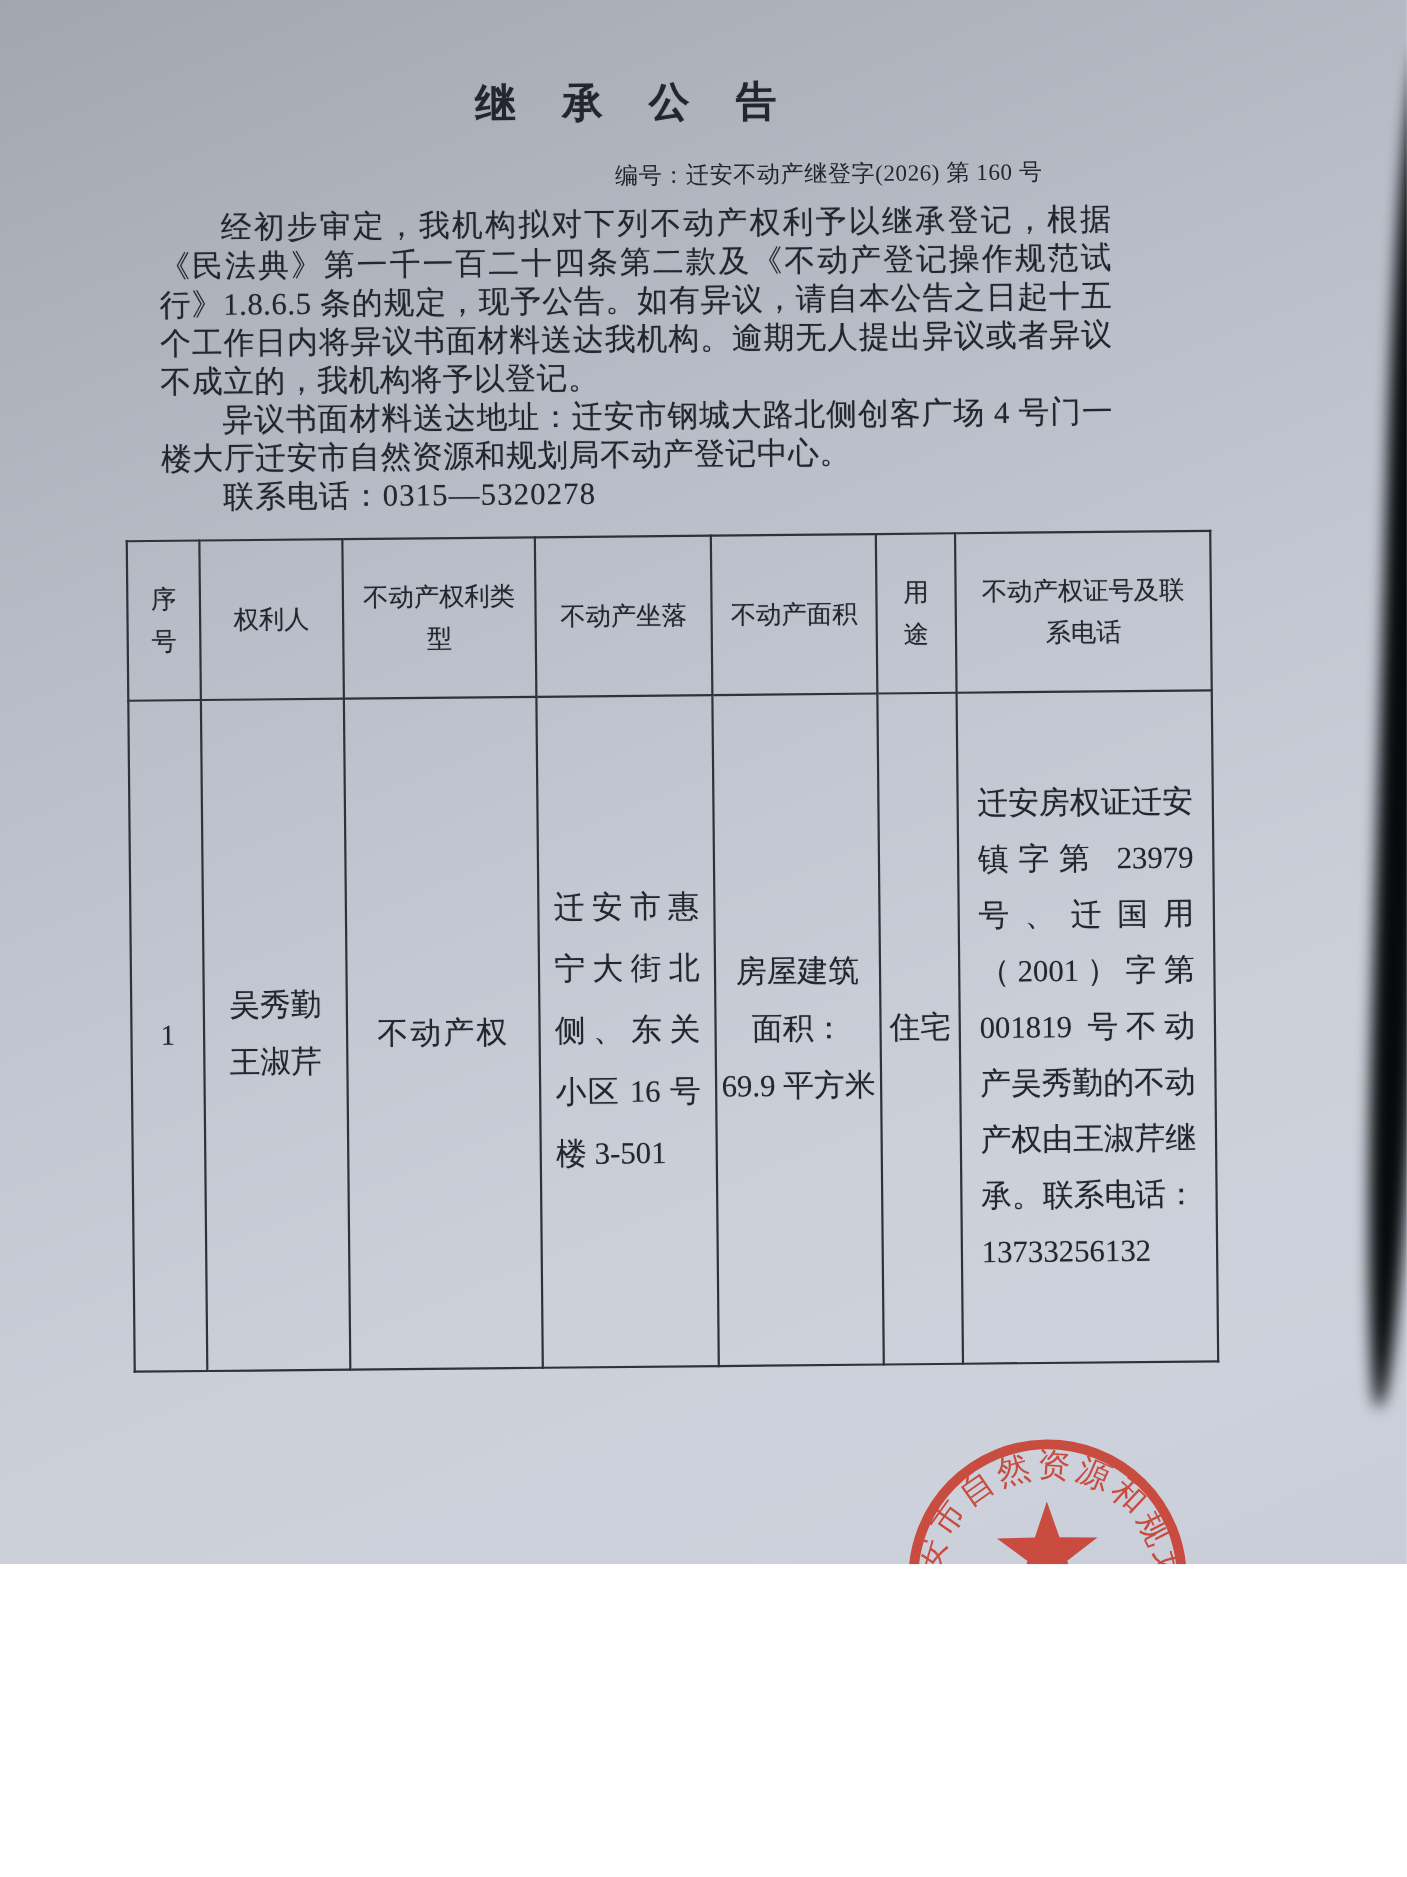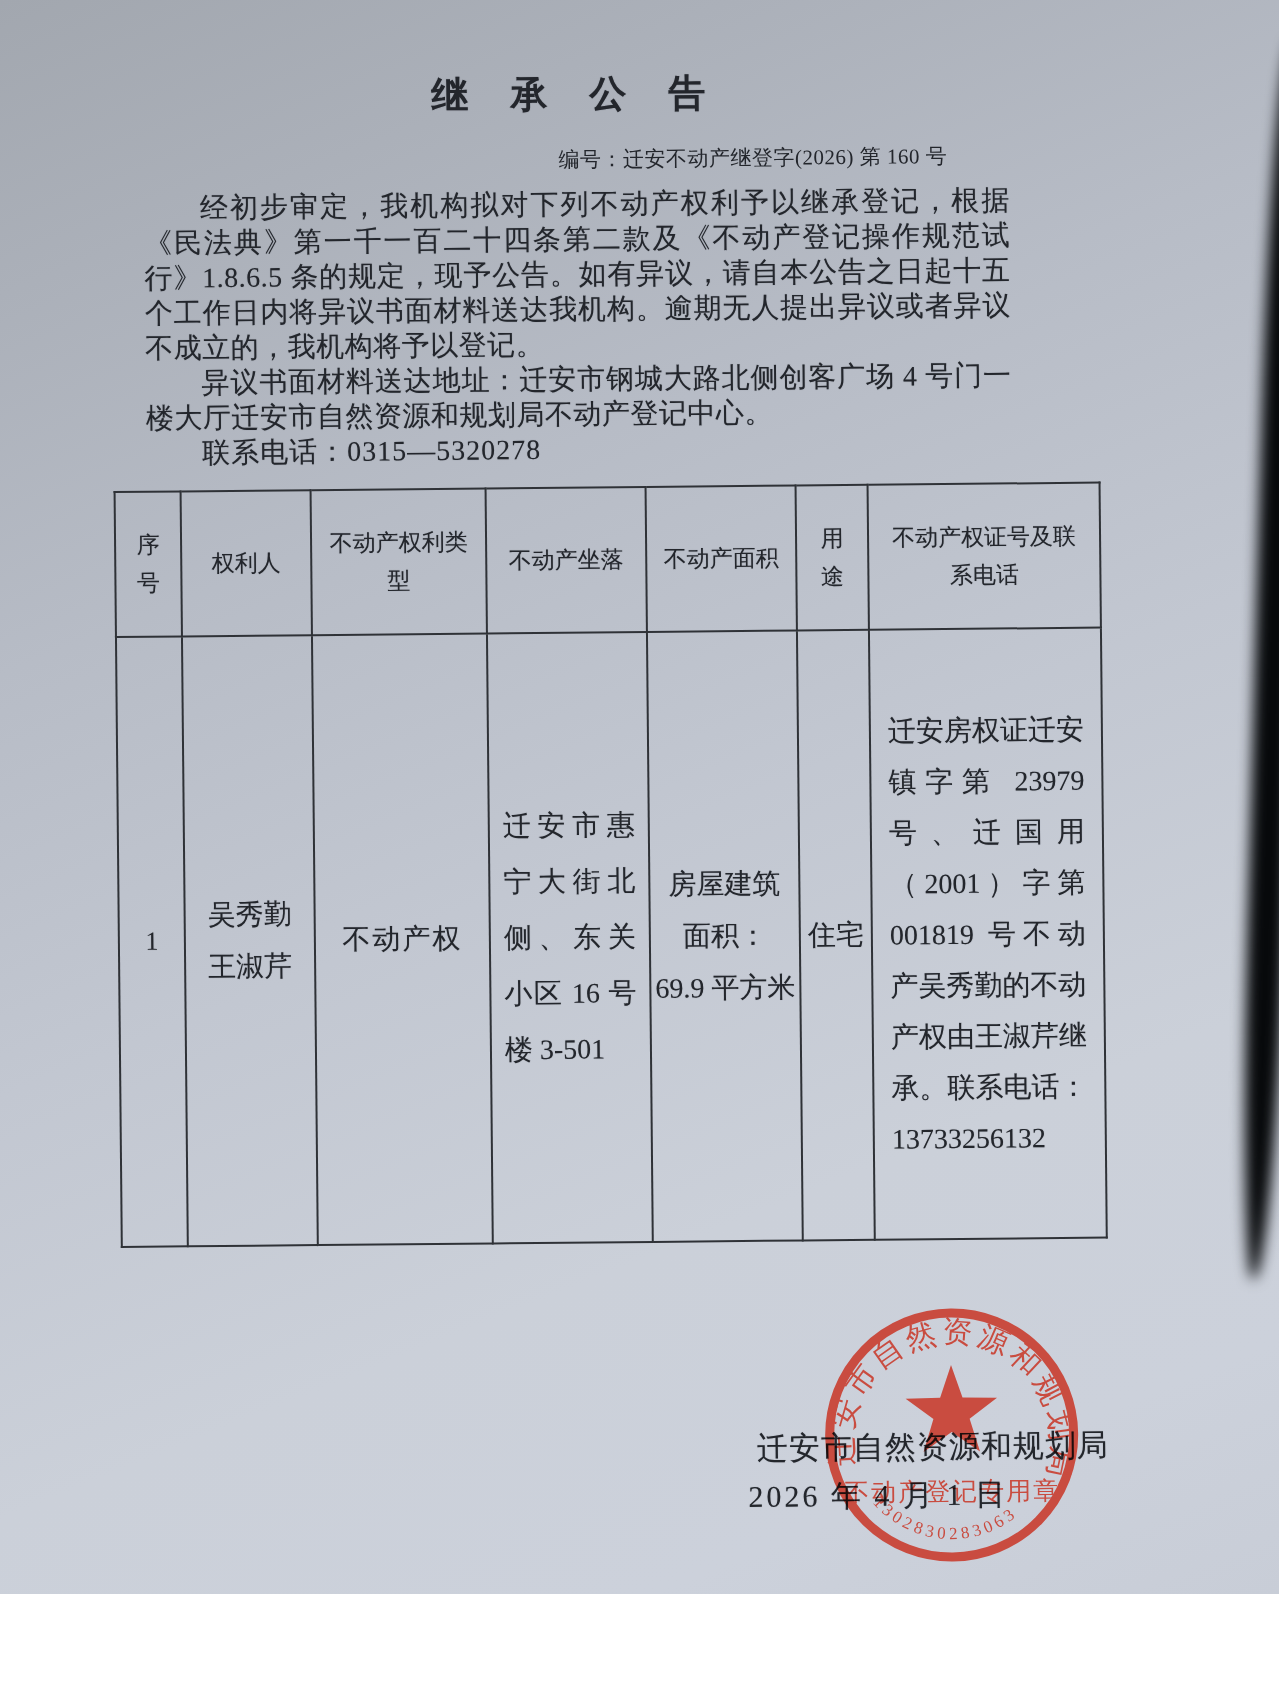--- a/index.html
+++ b/index.html
@@ -1,18 +1,18 @@
 <!DOCTYPE html>
 <html><head>
 <meta charset="utf-8">
 <style>
   html,body{margin:0;padding:0;}
   .page{
     position:relative;
-    width:1279px;height:1594px;
+    width:1279px;height:1422px;
     overflow:hidden;
     background:linear-gradient(158deg,#a2a7af 0%,#abb0b9 14%,#b7bcc6 32%,#c2c7d1 52%,#cbd0d9 72%,#ccd1db 88%,#c8cdd7 100%);
     font-family:"Liberation Serif","DejaVu Serif",serif;
     color:#23262c;
   }
   
   .photo-edge{
     position:absolute;right:-14px;top:40px;width:38px;height:1240px;
     background:#07090b;border-radius:55% 45% 60% 40% / 30% 30% 30% 30%;
     filter:blur(7px);transform:rotate(1.6deg);

